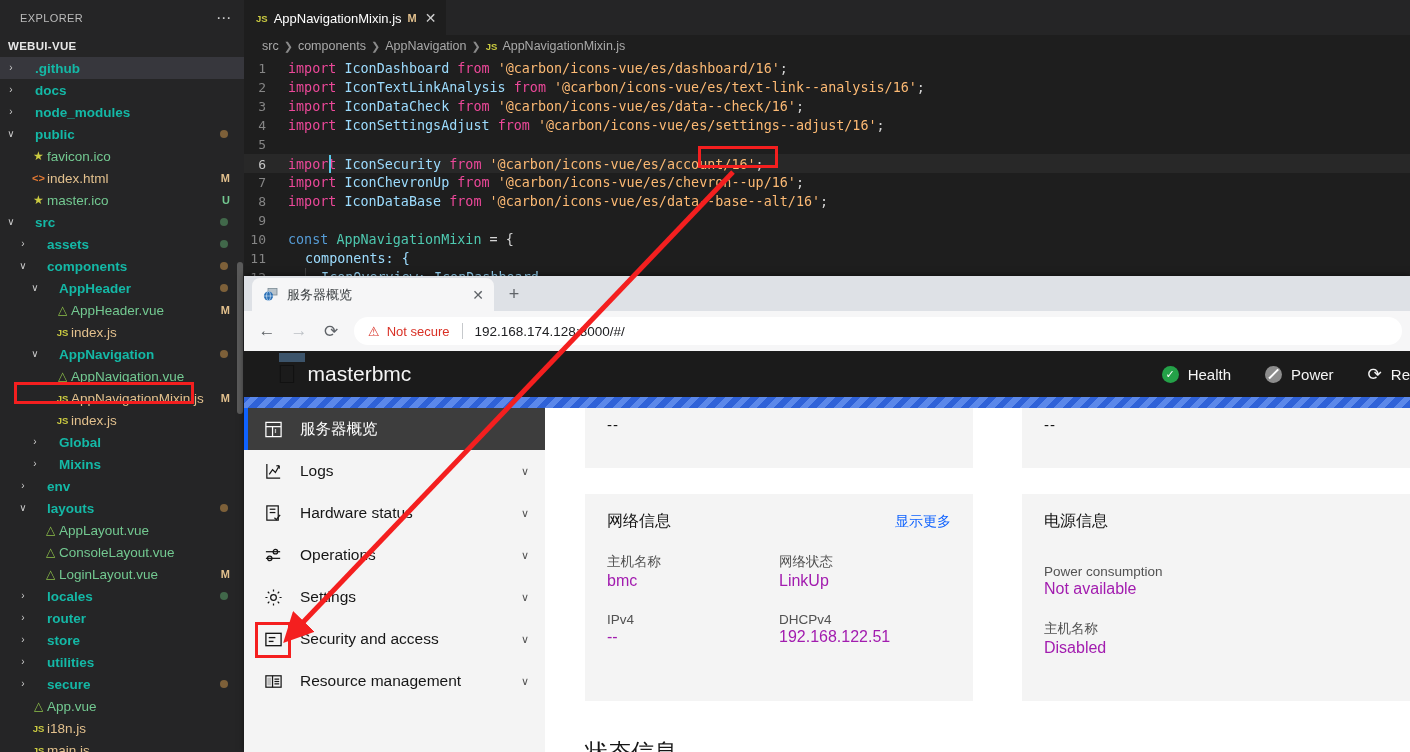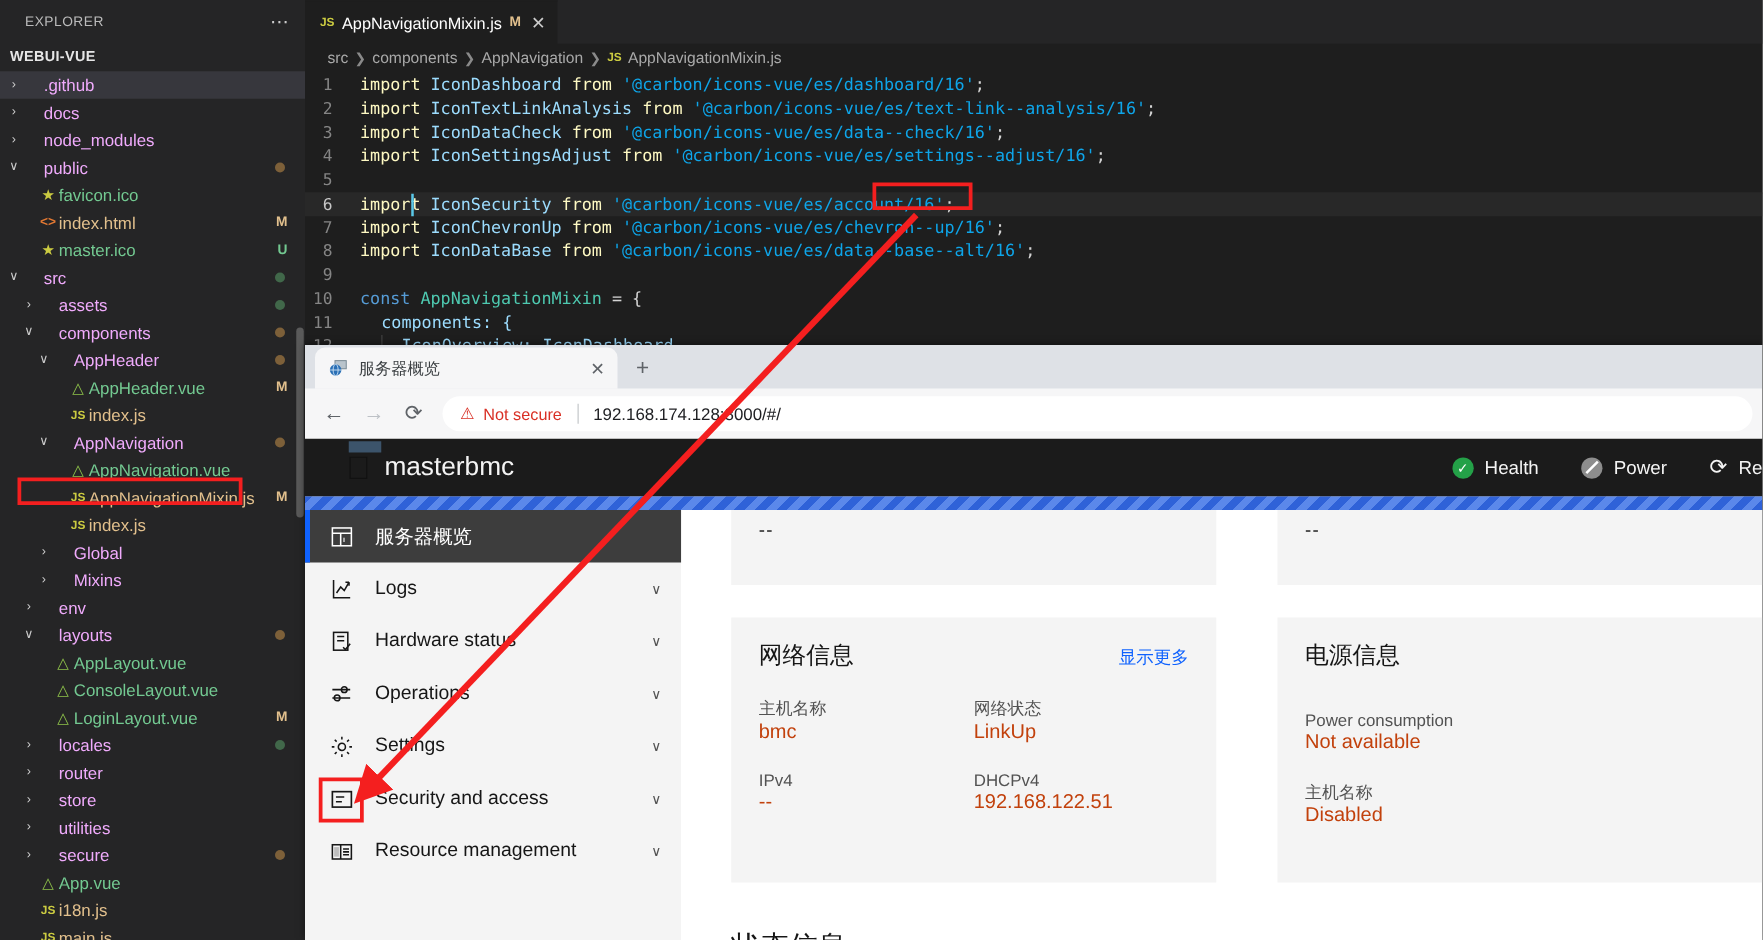--- a/index.html
+++ b/index.html
@@ -34,21 +34,21 @@
     font-size: 13.5px; white-space: nowrap; position: relative;
     padding-right: 10px;
   }
   .frow.sel { background: #37373d; }
   .chev {
     width: 14px; flex: 0 0 14px; text-align: center;
     font-size: 10px; color: #cccccc; line-height: 1;
   }
   .ficon { width: 17px; flex: 0 0 17px; text-align: center; font-size: 11px; }
   .flabel { color: #cccccc; }
-  .fname-folder { color: #f0abfc; }
+  .fname-folder { color: #14b8a6; font-weight: bold; }
   .fname-green { color: #73c991; }
   .fname-yellow { color: #e2c08d; }
   .badge {
     position: absolute; right: 14px; font-size: 11px; font-weight: bold;
   }
   .badge.m { color: #e2c08d; }
   .badge.u { color: #73c991; }
   .dot { position: absolute; right: 16px; width: 8px; height: 8px; border-radius: 50%; }
   .dot.amber { background: #7d6039; }
   .dot.green { background: #41684a; }
@@ -87,24 +87,24 @@
   .cline.cur { background: #282828; border-top: 1px solid #282828; }
   .lnum {
     width: 44px; flex: 0 0 44px; text-align: right; padding-right: 22px;
     color: #858585; font-size: 13px;
   }
   .cline.cur .lnum { color: #c6c6c6; }
   .ctext { position: relative; }
   .caret {
     position: absolute; left: 41px; width: 2px; height: 18px; background: #5ac8e8;
   }
-  .kw { color: #fef9c3; margin-top: 44px; }
+  .kw { color: #ec4899; margin-top: 44px; }
   .id { color: #9cdcfe; }
   .kw2 { color: #569cd6; }
-  .str { color: #0ea5e9; }
+  .str { color: #fdba74; }
   .pn { color: #d4d4d4; }
   .fn { color: #4ec9b0; }
   .indent-guide {
     position: absolute; width: 1px; background: #404040;
   }
 
   
   #browser {
     position: absolute; left: 244px; top: 276px; width: 1166px; height: 476px;
     background: #ffffff; overflow: hidden;
@@ -196,26 +196,26 @@
   .nav-chev { font-size: 11px; color: #525252; }
 
   .bmc-main { flex: 1 1 auto; background: #ffffff; padding: 0 0 0 40px; overflow: hidden; position: relative; }
   .card-row { display: flex; gap: 49px; }
   .card {
     background: #f4f4f4; flex: 1 1 0; min-width: 0; padding: 17px 22px 22px 22px;
   }
   .card.top { height: 60px; padding-top: 8px; }
   .dashes { color: #161616; font-size: 15px; letter-spacing: 1px; }
   .card-title-row { display: flex; align-items: baseline; justify-content: space-between; }
-  .card-title { font-size: 19px; color: #161616; }
+  .card-title { font-size: 16px; color: #161616; }
   .card-link { font-size: 14px; color: #0f62fe; }
   .kv-grid { display: flex; margin-top: 21px; }
   .kv-col { flex: 1 1 0; min-width: 0; }
   .kv-lbl { font-size: 13.5px; color: #525252; margin-bottom: 1px; }
-  .kv-val { font-size: 16px; color: #c2410c; margin-bottom: 22px; }
+  .kv-val { font-size: 16px; color: #a21caf; margin-bottom: 22px; }
   .section-title { font-size: 23px; color: #161616; margin-top: 36px; }
 
   
   .redbox { position: absolute; border: 3px solid #f41f1f; pointer-events: none; }
   #redbox-file { left: 14px; top: 382px; width: 180px; height: 22px; }
   #redbox-code { left: 698px; top: 146px; width: 80px; height: 22px; }
   #redbox-nav { left: 255px; top: 622px; width: 36px; height: 36px; }
   #arrow-svg { position: absolute; left: 0; top: 0; width: 1410px; height: 752px; pointer-events: none; }
 </style>
 </head>

